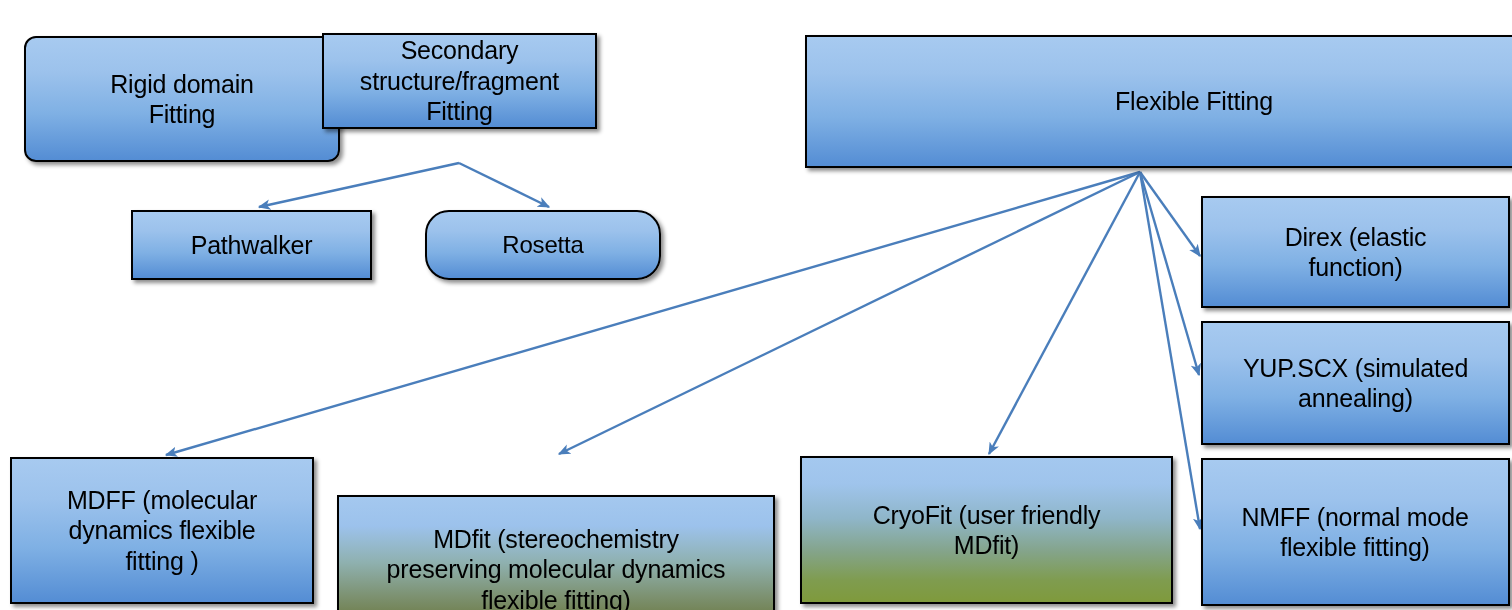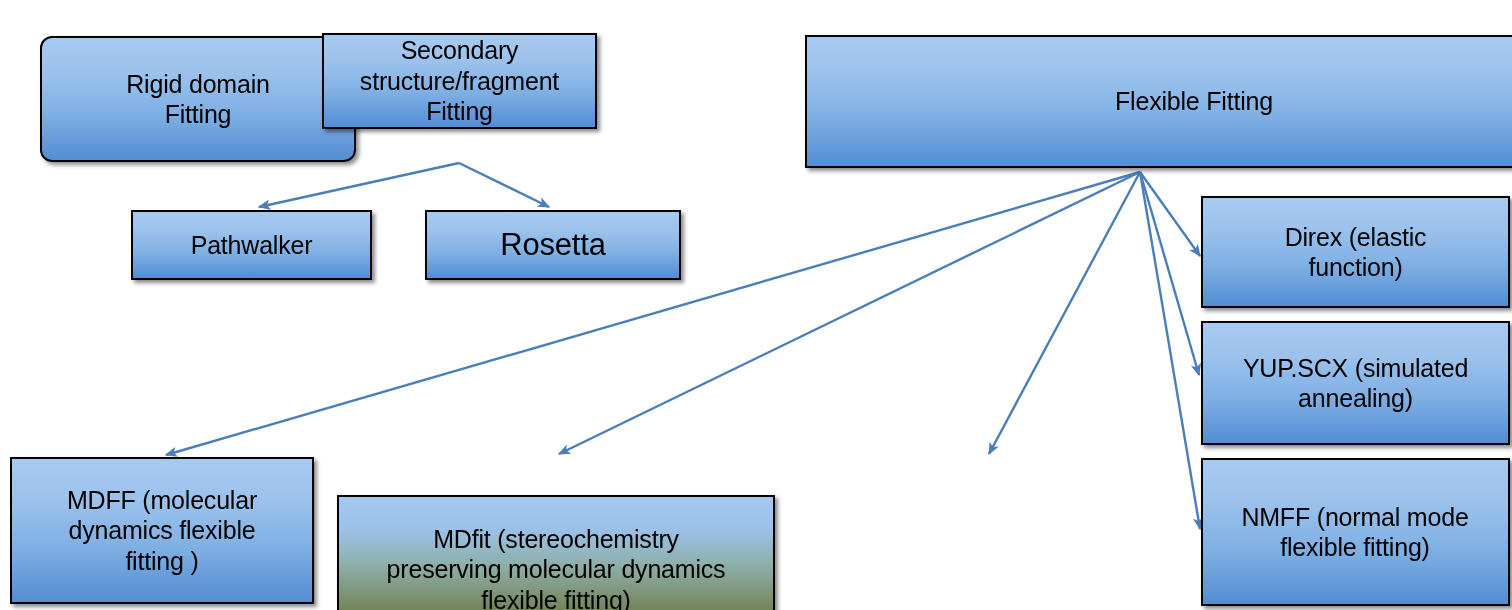--- a/index.html
+++ b/index.html
@@ -63,33 +63,35 @@
       </defs>
       <line x1="459" y1="163" x2="259" y2="207" stroke="#4a7ebb" stroke-width="2.4" marker-end="url(#arrowhead)"></line>
       <line x1="459" y1="163" x2="549" y2="207" stroke="#4a7ebb" stroke-width="2.4" marker-end="url(#arrowhead)"></line>
       <line x1="1140" y1="172" x2="166" y2="455" stroke="#4a7ebb" stroke-width="2.4" marker-end="url(#arrowhead)"></line>
       <line x1="1140" y1="172" x2="559" y2="454" stroke="#4a7ebb" stroke-width="2.4" marker-end="url(#arrowhead)"></line>
       <line x1="1140" y1="172" x2="989" y2="454" stroke="#4a7ebb" stroke-width="2.4" marker-end="url(#arrowhead)"></line>
       <line x1="1140" y1="172" x2="1200" y2="529" stroke="#4a7ebb" stroke-width="2.4" marker-end="url(#arrowhead)"></line>
       <line x1="1140" y1="172" x2="1199" y2="375" stroke="#4a7ebb" stroke-width="2.4" marker-end="url(#arrowhead)"></line>
       <line x1="1140" y1="172" x2="1200" y2="256" stroke="#4a7ebb" stroke-width="2.4" marker-end="url(#arrowhead)"></line>
     </svg>
-<div class="node fill-blue" style="left: 40px; top: 36px; width: 316px; height: 126px; font-size: 25px; border-radius: 12px;"><span>Rigid domain
+<div class="node fill-blue" style="left: 24px; top: 36px; width: 316px; height: 126px; font-size: 25px; border-radius: 12px;"><span>Rigid domain
 Fitting</span></div>
     <div class="node fill-blue" style="left: 322px; top: 33px; width: 275px; height: 96px; font-size: 25px;"><span>Secondary
 structure/fragment
 Fitting</span></div>
     <div class="node fill-blue" style="left: 805px; top: 35px; width: 778px; height: 133px; font-size: 25px;"><span>Flexible Fitting</span></div>
     <div class="node fill-blue" style="left: 131px; top: 210px; width: 241px; height: 70px; font-size: 25px;"><span>Pathwalker</span></div>
-    <div class="node fill-blue" style="left: 425px; top: 210px; width: 256px; height: 70px; font-size: 31px;"><span>Rosetta</span></div>
+    <div class="node fill-blue" style="left: 425px; top: 210px; width: 236px; height: 70px; font-size: 24px; border-radius: 24px;"><span>Rosetta</span></div>
     <div class="node fill-blue" style="left: 1201px; top: 196px; width: 309px; height: 112px; font-size: 25px;"><span>Direx (elastic
 function)</span></div>
     <div class="node fill-blue" style="left: 1201px; top: 321px; width: 309px; height: 124px; font-size: 25px;"><span>YUP.SCX (simulated
 annealing)</span></div>
     <div class="node fill-blue" style="left: 1201px; top: 458px; width: 309px; height: 148px; font-size: 25px; padding-left: 7px;"><span>NMFF (normal mode
 flexible fitting)</span></div>
     <div class="node fill-blue" style="left: 10px; top: 457px; width: 304px; height: 147px; font-size: 25px;"><span>MDFF (molecular
 dynamics flexible
 fitting )</span></div>
     <div class="node fill-blue-olive" style="left: 337px; top: 455px; width: 438px; height: 149px; font-size: 25px;"><span>MDfit (stereochemistry
 preserving molecular dynamics
 flexible fitting)</span></div>
+    <div class="node fill-blue-green" style="left: 800px; top: 456px; width: 373px; height: 148px; font-size: 25px;"><span>CryoFit (user friendly
+MDfit)</span></div>
   </div>
 
 </body></html>

